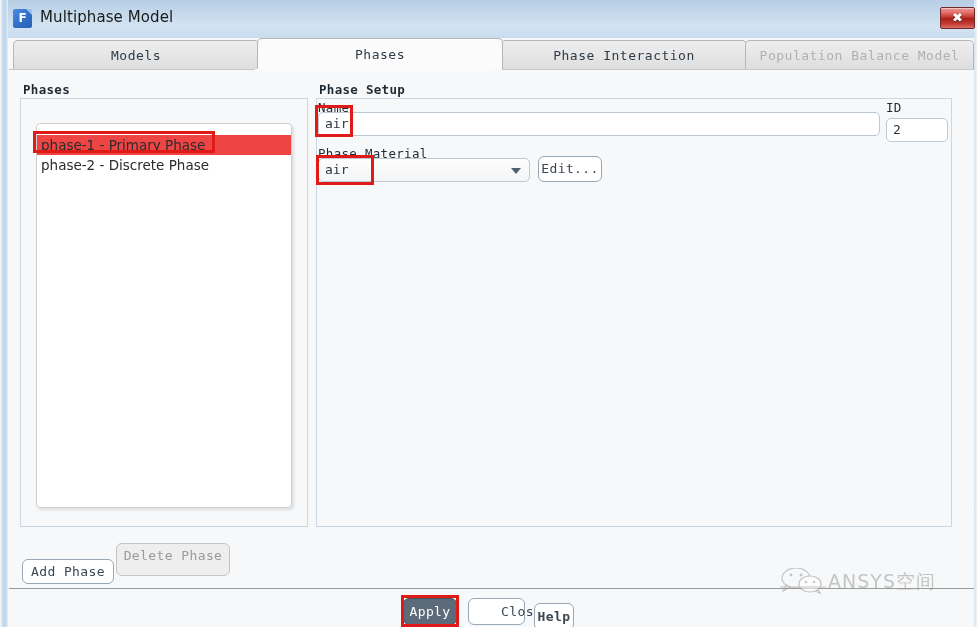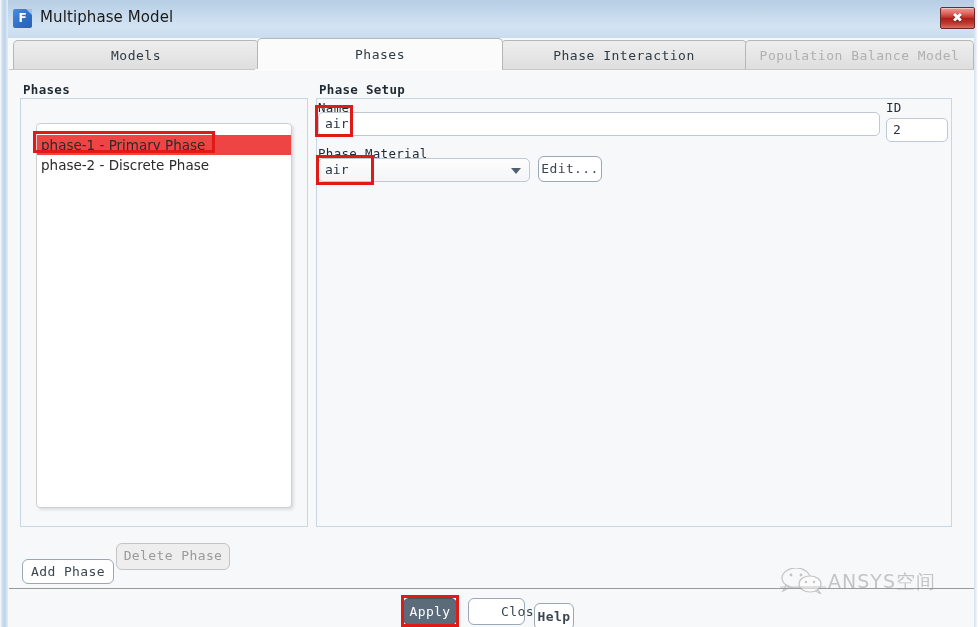--- a/index.html
+++ b/index.html
@@ -274,21 +274,21 @@
     color: #9a9a9a;
   }
   .push-button.focused {
     background: #5c6b7a;
     border-color: #47545f;
     color: #ffffff;
   }
 
   #edit-button  { left: 538px; top: 156px; width: 64px; height: 26px; line-height: 24px; }
   #add-phase    { left: 22px;  top: 543px; width: 92px; height: 25px; line-height: 23px; margin-top: 16px; }
-  #delete-phase { left: 116px; top: 543px; width: 114px; height: 27px; line-height: 23px; }
+  #delete-phase { left: 116px; top: 543px; width: 114px; height: 33px; line-height: 23px; }
 
   #footer-sep {
     position: absolute;
     left: 9px; top: 588px;
     width: 965px; height: 1px;
     background: #9a9a9a;
   }
   #apply-button { left: 403px; top: 598px; width: 54px; height: 27px; line-height: 25px; }
   #close-btn    { left: 468px; top: 598px; width: 57px; height: 27px; line-height: 25px; padding-left: 32px; }
   #help-button  { left: 534px; top: 603px; width: 40px; height: 27px; line-height: 25px; font-weight: bold; }

